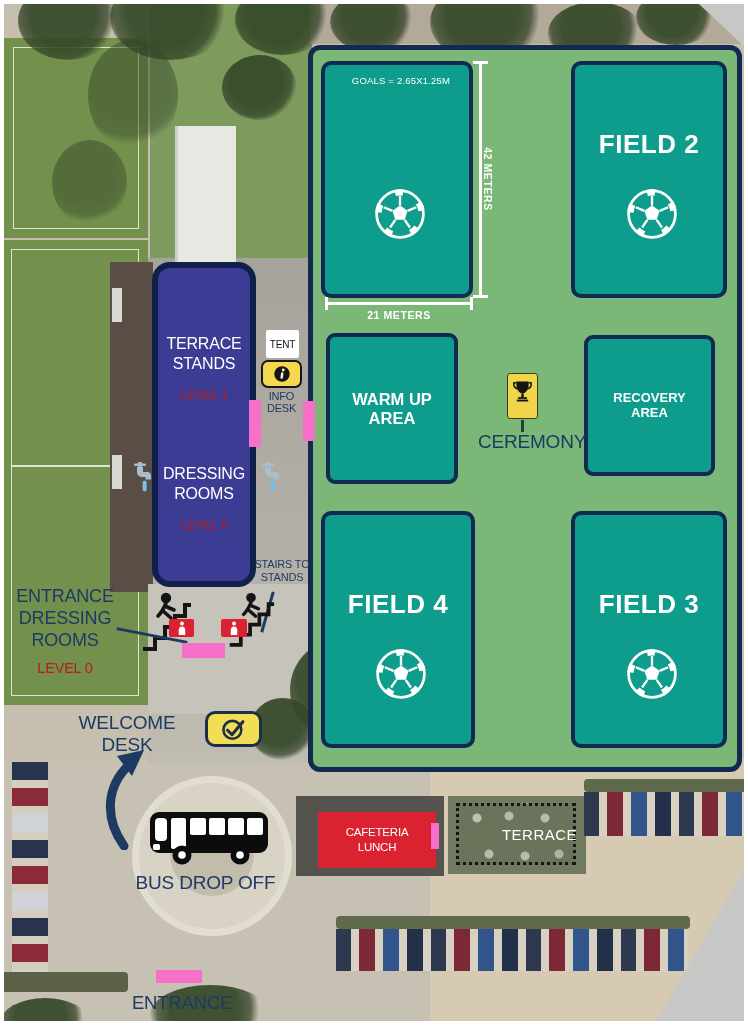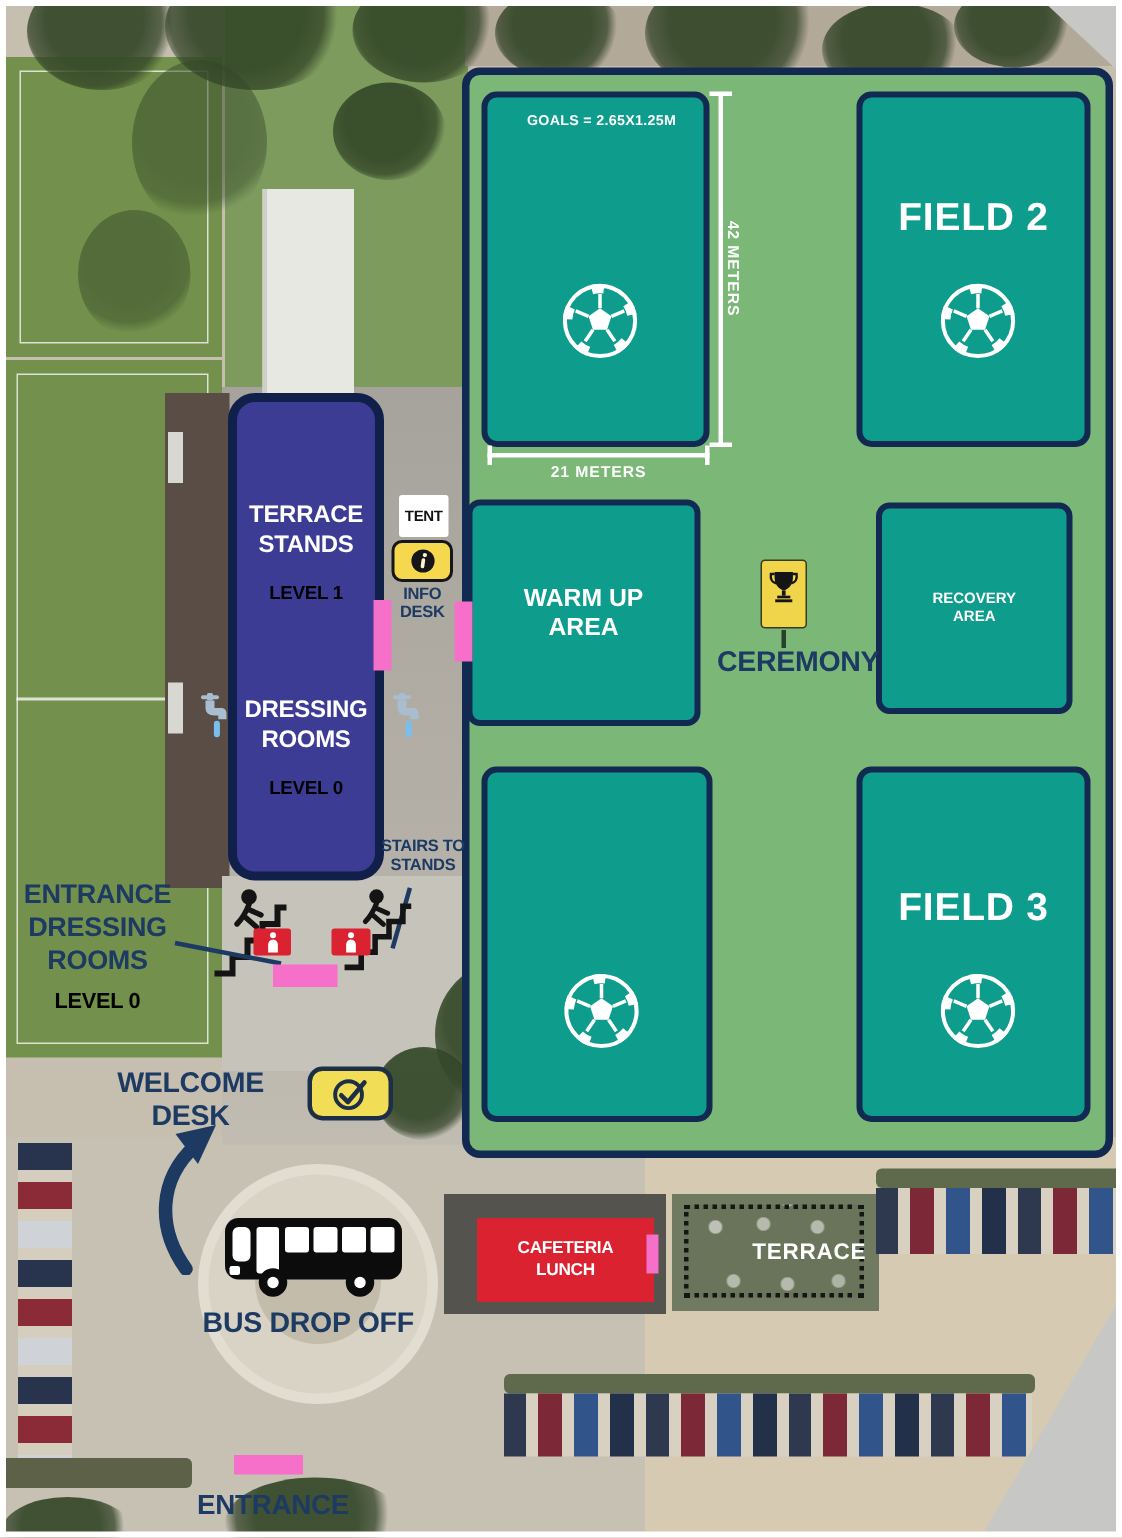--- a/index.html
+++ b/index.html
@@ -1,23 +1,23 @@
 <!DOCTYPE html>
 <html><head>
 <meta charset="utf-8">
 <style>
   html,body{margin:0;padding:0;background:#ffffff;}
   body{width:748px;height:1025px;overflow:hidden;position:relative;
        font-family:"Liberation Sans","DejaVu Sans",sans-serif;}
   .abs{position:absolute;box-sizing:border-box;}
   .stage{position:absolute;left:0;top:0;width:748px;height:1025px;background:#c6bfb0;overflow:hidden;}
   .pre{white-space:pre-line;}
-  .lbl{font-weight:700;color:#1d3a63;text-align:center;letter-spacing:-0.2px;}
+  .lbl{font-weight:400;color:#1d3a63;text-align:center;letter-spacing:-0.2px;}
   .white{color:#fff;}
-  .yellow{color:#000000;}
+  .yellow{color:#b91c1c;}
   
   .pitch{background:#73914c;}
   .pitchlines{position:absolute;inset:9px;border:1.5px solid rgba(255,255,255,.75);}
   .grass{background:#7e9b5e;}
   .concrete{background:linear-gradient(180deg,#a6a39c 0%,#b3afa6 55%,#c0bcb2 100%);}
   .tree{position:absolute;border-radius:50%;
         background:radial-gradient(circle at 45% 40%, rgba(52,72,40,.92) 0 45%, rgba(47,64,36,.72) 62%, rgba(47,64,36,0) 73%);}
   .shade{opacity:.55;}
   .cars-h{background:repeating-linear-gradient(90deg,#2e3950 0 15px,#d8d0c0 15px 23px,#7c2836 23px 39px,#d8d0c0 39px 47px,#31548a 47px 63px,#d8d0c0 63px 71px,#23304a 71px 87px,#d8d0c0 87px 95px);}
   .cars-v{background:repeating-linear-gradient(180deg,#28344e 0 18px,#d5cebe 18px 26px,#8c2b38 26px 44px,#d5cebe 44px 52px,#cfd2d6 52px 70px,#d5cebe 70px 78px);}
@@ -108,20 +108,21 @@
     <div class="field-label" style="top:64px;">FIELD 2</div>
     <svg class="abs" style="left:50px;top:122px;" width="54" height="54" viewBox="0 0 60 60">
       <circle cx="30" cy="30" r="26" fill="none" stroke="#fff" stroke-width="3"></circle>
       <circle cx="30" cy="30" r="24" fill="none" stroke="#fff" stroke-width="7" stroke-dasharray="9 21.2" stroke-dashoffset="14"></circle>
       <polygon points="30,20.5 38.5,26.5 35.2,36.5 24.8,36.5 21.5,26.5" fill="#fff"></polygon>
       <path d="M30,20.5 V10 M38.5,26.5 L48,22.5 M35.2,36.5 L41,45 M24.8,36.5 L19,45 M21.5,26.5 L12,22.5" stroke="#fff" stroke-width="2.6"></path>
     </svg>
   </div>
 
   <div class="abs field" style="left:321px;top:511px;width:154px;height:237px;">
+    <div class="field-label" style="top:74px;">FIELD 4</div>
     <svg class="abs" style="left:49px;top:132px;" width="54" height="54" viewBox="0 0 60 60">
       <circle cx="30" cy="30" r="26" fill="none" stroke="#fff" stroke-width="3"></circle>
       <circle cx="30" cy="30" r="24" fill="none" stroke="#fff" stroke-width="7" stroke-dasharray="9 21.2" stroke-dashoffset="14"></circle>
       <polygon points="30,20.5 38.5,26.5 35.2,36.5 24.8,36.5 21.5,26.5" fill="#fff"></polygon>
       <path d="M30,20.5 V10 M38.5,26.5 L48,22.5 M35.2,36.5 L41,45 M24.8,36.5 L19,45 M21.5,26.5 L12,22.5" stroke="#fff" stroke-width="2.6"></path>
     </svg>
   </div>
 
   <div class="abs field" style="left:571px;top:511px;width:156px;height:237px;">
     <div class="field-label" style="top:74px;">FIELD 3</div>
@@ -136,27 +137,27 @@
   <div class="abs dim" style="left:479px;top:63px;width:2.5px;height:235px;"></div>
   <div class="abs dim" style="left:473px;top:61px;width:15px;height:2.5px;"></div>
   <div class="abs dim" style="left:473px;top:295px;width:15px;height:2.5px;"></div>
   <div class="abs dimlbl" style="left:442px;top:172px;width:90px;height:14px;transform:rotate(90deg);">42 METERS</div>
 
   <div class="abs dim" style="left:325px;top:302px;width:148px;height:2.5px;"></div>
   <div class="abs dim" style="left:325px;top:297px;width:2.5px;height:13px;"></div>
   <div class="abs dim" style="left:470px;top:297px;width:2.5px;height:13px;"></div>
   <div class="abs dimlbl" style="left:357px;top:309px;width:84px;">21 METERS</div>
 
-  <div class="abs zone" style="left:311px;top:333px;width:156px;height:151px;">
+  <div class="abs zone" style="left:326px;top:333px;width:132px;height:151px;">
     <span class="pre">WARM UP
 AREA</span>
   </div>
 
   <div class="abs zone" style="left:584px;top:335px;width:131px;height:141px;">
-    <span class="pre" style="font-size:10px;">RECOVERY
+    <span class="pre" style="font-size:13px;">RECOVERY
 AREA</span>
   </div>
 
   <div class="abs" style="left:507px;top:373px;width:31px;height:46px;background:#f0d44a;border:1.5px solid #3a3a22;border-radius:3px;">
     <svg style="position:absolute;left:3.5px;top:5px;" width="21" height="24" viewBox="0 0 24 26">
       <path d="M5,2 h14 v4 c0,5.5 -3,9 -7,10 c-4,-1 -7,-4.5 -7,-10 z" fill="#151515"></path>
       <path d="M5,3.5 H2.2 c-0.6,4 1.2,6.5 4,7" fill="none" stroke="#151515" stroke-width="1.8"></path>
       <path d="M19,3.5 h2.8 c0.6,4 -1.2,6.5 -4,7" fill="none" stroke="#151515" stroke-width="1.8"></path>
       <rect x="10.6" y="16" width="2.8" height="4" fill="#151515"></rect>
       <rect x="7" y="20" width="10" height="2" fill="#151515"></rect>

